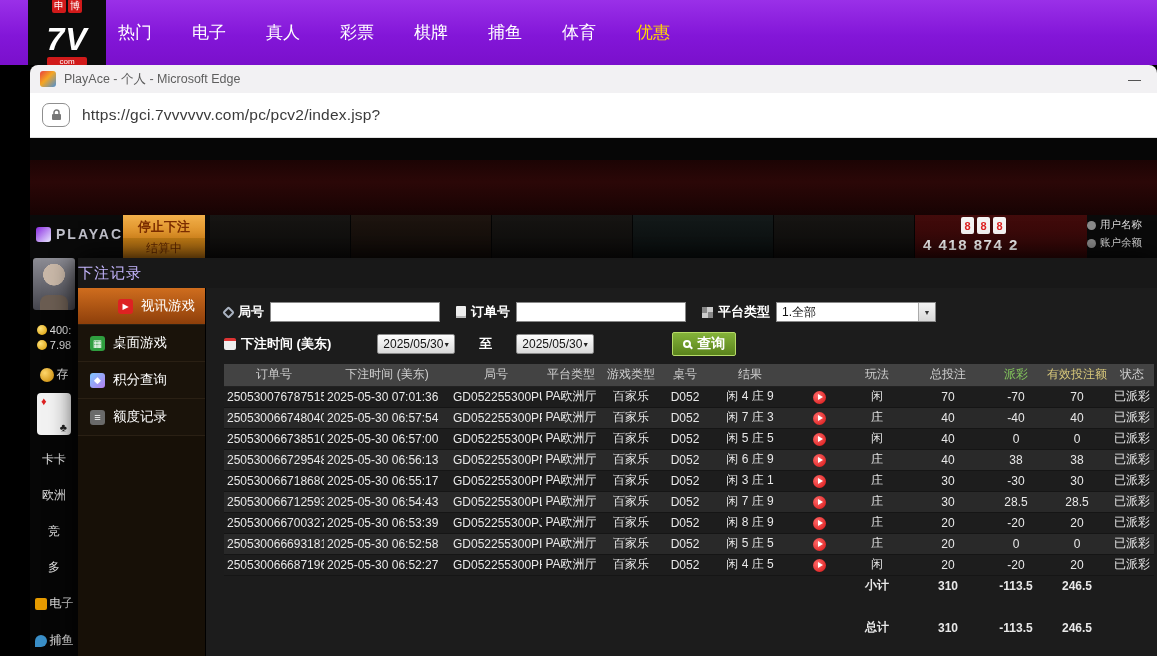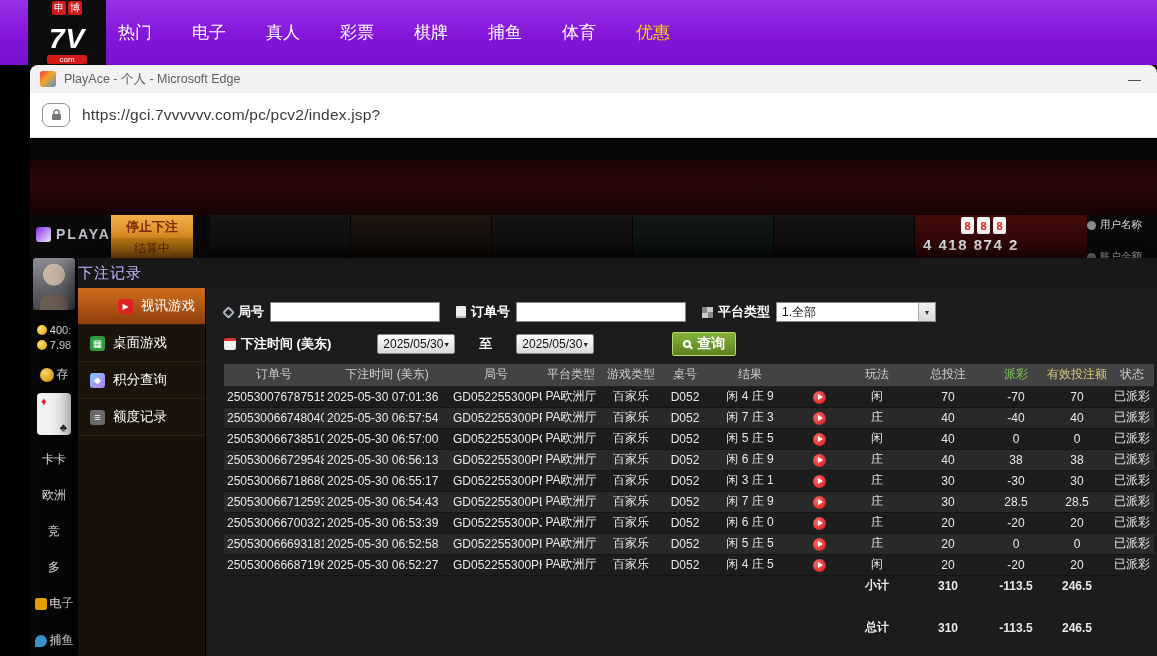--- a/index.html
+++ b/index.html
@@ -6,21 +6,21 @@
   body{background:#000;}
   #screen{position:relative;width:1157px;height:656px;overflow:hidden;background:#000;}
 
   
   #topbar{position:absolute;left:0;top:0;width:1157px;height:65px;
     background:linear-gradient(180deg,#9a30e8 0%,#8316d8 55%,#7a10cc 100%);display:flex;align-items:center;}
   .logo{position:absolute;left:28px;top:0;width:78px;height:65px;background:#0c0c0c;
     display:flex;flex-direction:column;align-items:center;justify-content:center;cursor:pointer;}
   .logo-badges{display:flex;gap:2px;}
   .badge{width:14px;height:14px;background:#d11a1a;color:#fff;font-size:10px;display:grid;place-items:center;border-radius:2px;}
-  .logo-main{color:#fff;font-size:28px;font-weight:bold;font-style:italic;line-height:1;margin-top:10px;letter-spacing:1px;}
+  .logo-main{color:#fff;font-size:32px;font-weight:bold;font-style:italic;line-height:1;margin-top:10px;letter-spacing:1px;}
   .logo-suffix{background:#d11a1a;color:#fff;font-size:8px;padding:0 12px;border-radius:2px;margin-top:2px;}
   .nav-items{display:flex;gap:40px;margin-left:118px;}
   .nav-item{color:#fff;font-size:17px;cursor:pointer;white-space:nowrap;}
   .nav-item.hl{color:#ffd800;text-align:center;}
 
   
   #titlebar{position:absolute;left:30px;top:65px;width:1127px;height:28px;background:#f2f1f3;
     border-radius:8px 8px 0 0;display:flex;align-items:center;}
   .favicon{width:16px;height:16px;margin-left:10px;border-radius:3px;flex:none;
     background:linear-gradient(135deg,#e8413c 0%,#f5a623 45%,#4a90d9 100%);}
@@ -33,33 +33,33 @@
   .url-text{margin-left:12px;font-size:15.5px;color:#3a3a3a;letter-spacing:.2px;cursor:text;}
 
   
   #content{position:absolute;left:30px;top:138px;width:1127px;height:518px;background:#060606;overflow:hidden;}
   .maroon-band{position:absolute;left:0;top:22px;width:1127px;height:55px;
     background:linear-gradient(180deg,#1c0404,#2b0707 40%,#170303);}
   .brand-row{position:absolute;left:0;top:77px;width:1127px;height:43px;background:#0a0a0a;}
   .playace-logo{position:absolute;left:6px;top:11px;display:flex;align-items:center;gap:5px;
     color:#c2c2cc;font-size:14px;font-weight:bold;letter-spacing:2px;}
   .pa-icon{width:15px;height:15px;border-radius:3px;background:linear-gradient(135deg,#8a2be2,#e9e9ff);flex:none;}
-  .status-box{position:absolute;left:81px;top:0;width:82px;height:43px;display:flex;flex-direction:column;}
+  .status-box{position:absolute;left:93px;top:0;width:82px;height:43px;display:flex;flex-direction:column;}
   .sb-top{flex:1.2;background:linear-gradient(180deg,#f2b04b,#d98a20);color:#7c2d00;font-size:13px;font-weight:bold;display:grid;place-items:center;}
   .sb-bottom{flex:1;background:linear-gradient(180deg,#c07b15,#a5650f);color:#5e2600;font-size:12px;display:grid;place-items:center;}
   .streams{position:absolute;left:180px;top:0;width:705px;height:43px;display:flex;}
   .streams i{flex:1;background:linear-gradient(180deg,#171513,#0c0b0a);border-right:1px solid #040404;}
   .streams i:nth-child(2){background:linear-gradient(180deg,#1e1510,#0f0a07);}
   .streams i:nth-child(4){background:linear-gradient(180deg,#141a1a,#090d0d);}
   .jackpot{position:absolute;left:885px;top:0;width:172px;height:43px;
     background:linear-gradient(180deg,#420b0b,#2d0606);}
   .cards{position:absolute;left:46px;top:2px;display:flex;gap:3px;}
   .pcard{width:13px;height:17px;background:#f4f4f4;border-radius:2px;color:#d22;font-size:11px;font-weight:bold;display:grid;place-items:center;}
   .digits{position:absolute;left:8px;top:21px;color:#f2f2f2;font-size:15px;font-weight:bold;letter-spacing:1.5px;white-space:nowrap;}
-  .user-panel{position:absolute;left:1057px;top:3px;width:70px;display:flex;flex-direction:column;gap:18px;}
+  .user-panel{position:absolute;left:1057px;top:3px;width:70px;display:flex;flex-direction:column;gap:4px;}
   .up-row{display:flex;align-items:center;gap:4px;color:#ddd;font-size:10.5px;white-space:nowrap;}
   .up-ic{width:9px;height:9px;border-radius:50%;background:#8a8a8a;flex:none;}
 
   
   .left-rail{position:absolute;left:0;top:120px;width:48px;display:flex;flex-direction:column;align-items:center;}
   .rail-item{color:#e0e0e0;font-size:12px;display:flex;align-items:center;gap:3px;white-space:nowrap;cursor:pointer;}
   .rail-item.avatar{width:42px;height:52px;border-radius:3px;margin-bottom:14px;position:relative;overflow:hidden;
     background:radial-gradient(circle at 50% 32%,#c9b8a8 0 26%,transparent 27%),linear-gradient(180deg,#8d8d95,#45454d);}
   .rail-item.avatar::after{content:"";position:absolute;bottom:0;left:7px;right:7px;height:15px;background:#6b5d52;border-radius:8px 8px 0 0;}
   .rail-item.coin{margin-bottom:3px;font-size:11px;}
@@ -440,21 +440,21 @@
               <td>28.5</td>
               <td class="status">已派彩</td>
             </tr>
             <tr class="data odd">
               <td class="left">250530066700327</td>
               <td class="left">2025-05-30 06:53:39</td>
               <td class="left">GD052255300PJ</td>
               <td>PA欧洲厅</td>
               <td>百家乐</td>
               <td>D052</td>
-              <td>闲 6 庄 0</td>
+              <td>闲 8 庄 9</td>
               <td><span class="play-btn"></span></td>
               <td>庄</td>
               <td>20</td>
               <td class="neg">-20</td>
               <td>20</td>
               <td class="status">已派彩</td>
             </tr>
             <tr class="data even">
               <td class="left">250530066693181</td>
               <td class="left">2025-05-30 06:52:58</td>

